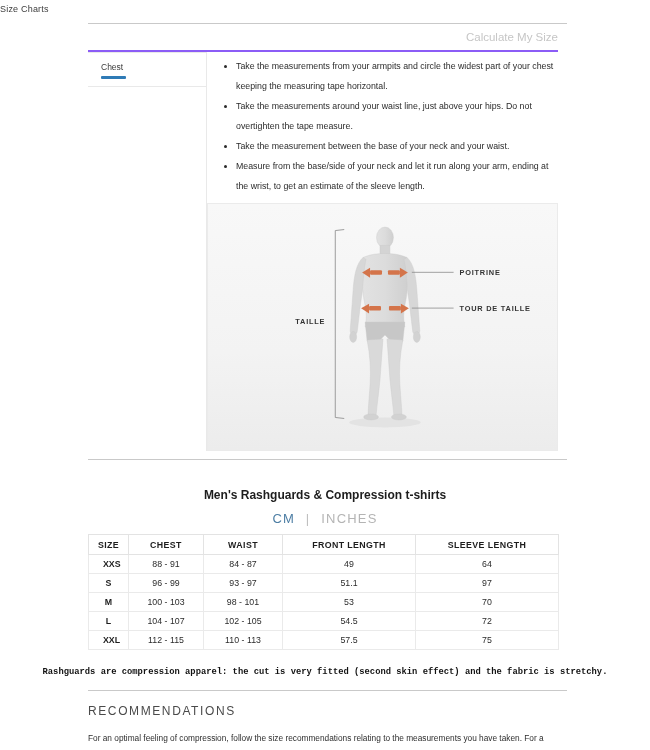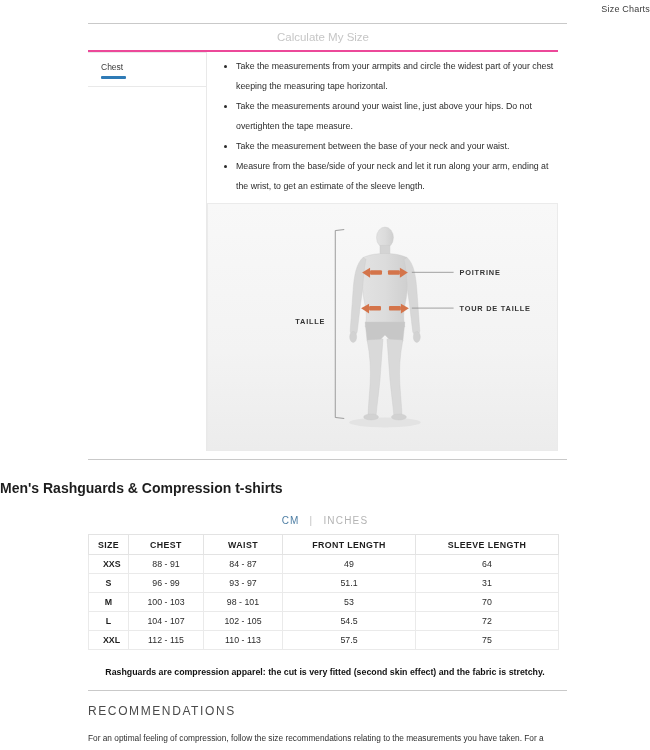--- a/index.html
+++ b/index.html
@@ -3,62 +3,62 @@
 <meta charset="utf-8">
 <style>
   html,body{margin:0;padding:0;}
   body{
     width:650px;height:750px;background:#ffffff;
     font-family:"Liberation Sans",sans-serif;
     -webkit-font-smoothing:antialiased;
     overflow:hidden;
   }
   .page-title{
-    text-align:right;font-size:9px;color:#3c3c3c;
+    text-align:left;font-size:9px;color:#3c3c3c;
     padding-top:4px;letter-spacing:.2px;
   }
   .hdivider{height:1px;background:#c9c9c9;margin:9px 83px 0 88px;}
   
   .tabbar{display:flex;margin:1px 92px 0 88px;width:470px;}
   .tab{flex:1;text-align:center;font-size:11.5px;padding:6px 0 7px;cursor:pointer;}
-  .tab.inactive{color:#c6c6c6;border-bottom:2px solid #ec4899;}
+  .tab.inactive{color:#c6c6c6;border-bottom:2px solid #8b5cf6;text-align:right;}
   .tab.active{color:#8692a0;border-bottom:3px solid #2f7bb6;}
   
   .content-row{display:flex;margin-left:88px;width:470px;}
   .sidebar{width:118px;border-top:1px solid #e9e9e9;border-right:1px solid #e9e9e9;}
   .sidebar-item{padding:9px 0 7px 13px;border-bottom:1px solid #e9e9e9;font-size:8.5px;color:#3a3a3a;cursor:pointer;}
   .sidebar-indicator{display:block;width:25px;height:3px;background:#2f7bb6;margin-top:4px;border-radius:1px;}
   .main{flex:1;min-width:0;}
   ul.instructions{margin:4px 0 7px;padding:0 2px 0 29px;list-style:disc;}
   ul.instructions li{font-size:8.8px;line-height:20px;color:#2b2b2b;}
   .figure-box{
     height:246px;border:1px solid #ebebeb;
     background:linear-gradient(180deg,#f8f8f8 0%,#f3f3f3 60%,#ececec 100%);
   }
   .figure-box svg{display:block;width:100%;height:100%;}
   .fig-label{font-family:"Liberation Sans",sans-serif;font-weight:bold;font-size:7.4px;fill:#333;letter-spacing:.8px;}
   
-  .table-title{text-align:left;font-weight:bold;font-size:14px;color:#1d1d1d;margin-top:20px;}
-  .units-row{text-align:center;margin-top:19px;font-size:10px;letter-spacing:1.2px;}
+  .table-title{text-align:center;font-weight:bold;font-size:12px;color:#1d1d1d;margin-top:28px;}
+  .units-row{text-align:center;margin-top:9px;font-size:13px;letter-spacing:1.2px;}
   .unit-cm{color:#4d7ea4;cursor:pointer;}
   .unit-sep{color:#bfbfbf;margin:0 6px;}
   .unit-inches{color:#b4b4b4;cursor:pointer;}
   table.size-table{
     margin:8px 0 17px 88px;width:470px;border-collapse:collapse;table-layout:fixed;
   }
   table.size-table th{
     font-size:8.8px;font-weight:bold;color:#1d1d1d;letter-spacing:.4px;
     padding:5px 0 4px;border:1px solid #e3e3e3;text-align:center;
   }
   table.size-table td{
     font-size:8.8px;color:#2b2b2b;text-align:center;
     padding:4px 14px;border:1px solid #eaeaea;
   }
   table.size-table td.size-col{font-weight:bold;color:#1d1d1d;}
-  .table-note{text-align:center;font-weight:bold;font-size:8.8px;color:#121212;margin-top:9px;}
+  .table-note{text-align:center;font-weight:bold;font-size:8.8px;color:#121212;margin-top:9px;font-family:Liberation Mono, monospace;}
   .rec-heading{margin:13px 12px 0 88px;font-size:12px;font-weight:normal;letter-spacing:1.6px;color:#4a4a4a;}
   .rec-body{margin:9px 92px 0 88px;font-size:8.3px;line-height:22px;color:#2e2e2e;}
 </style>
 </head>
 <body>
 
 <div class="page-title">Size Charts</div>
 <div class="hdivider"></div>
 
 <div class="tabbar">
@@ -169,21 +169,21 @@
         <td>88 - 91</td>
         <td>84 - 87</td>
         <td>49</td>
         <td>64</td>
       </tr>
       <tr>
         <td class="size-col">S</td>
         <td>96 - 99</td>
         <td>93 - 97</td>
         <td>51.1</td>
-        <td>31</td>
+        <td>97</td>
       </tr>
       <tr>
         <td class="size-col">M</td>
         <td>100 - 103</td>
         <td>98 - 101</td>
         <td>53</td>
         <td>70</td>
       </tr>
       <tr>
         <td class="size-col">L</td>

